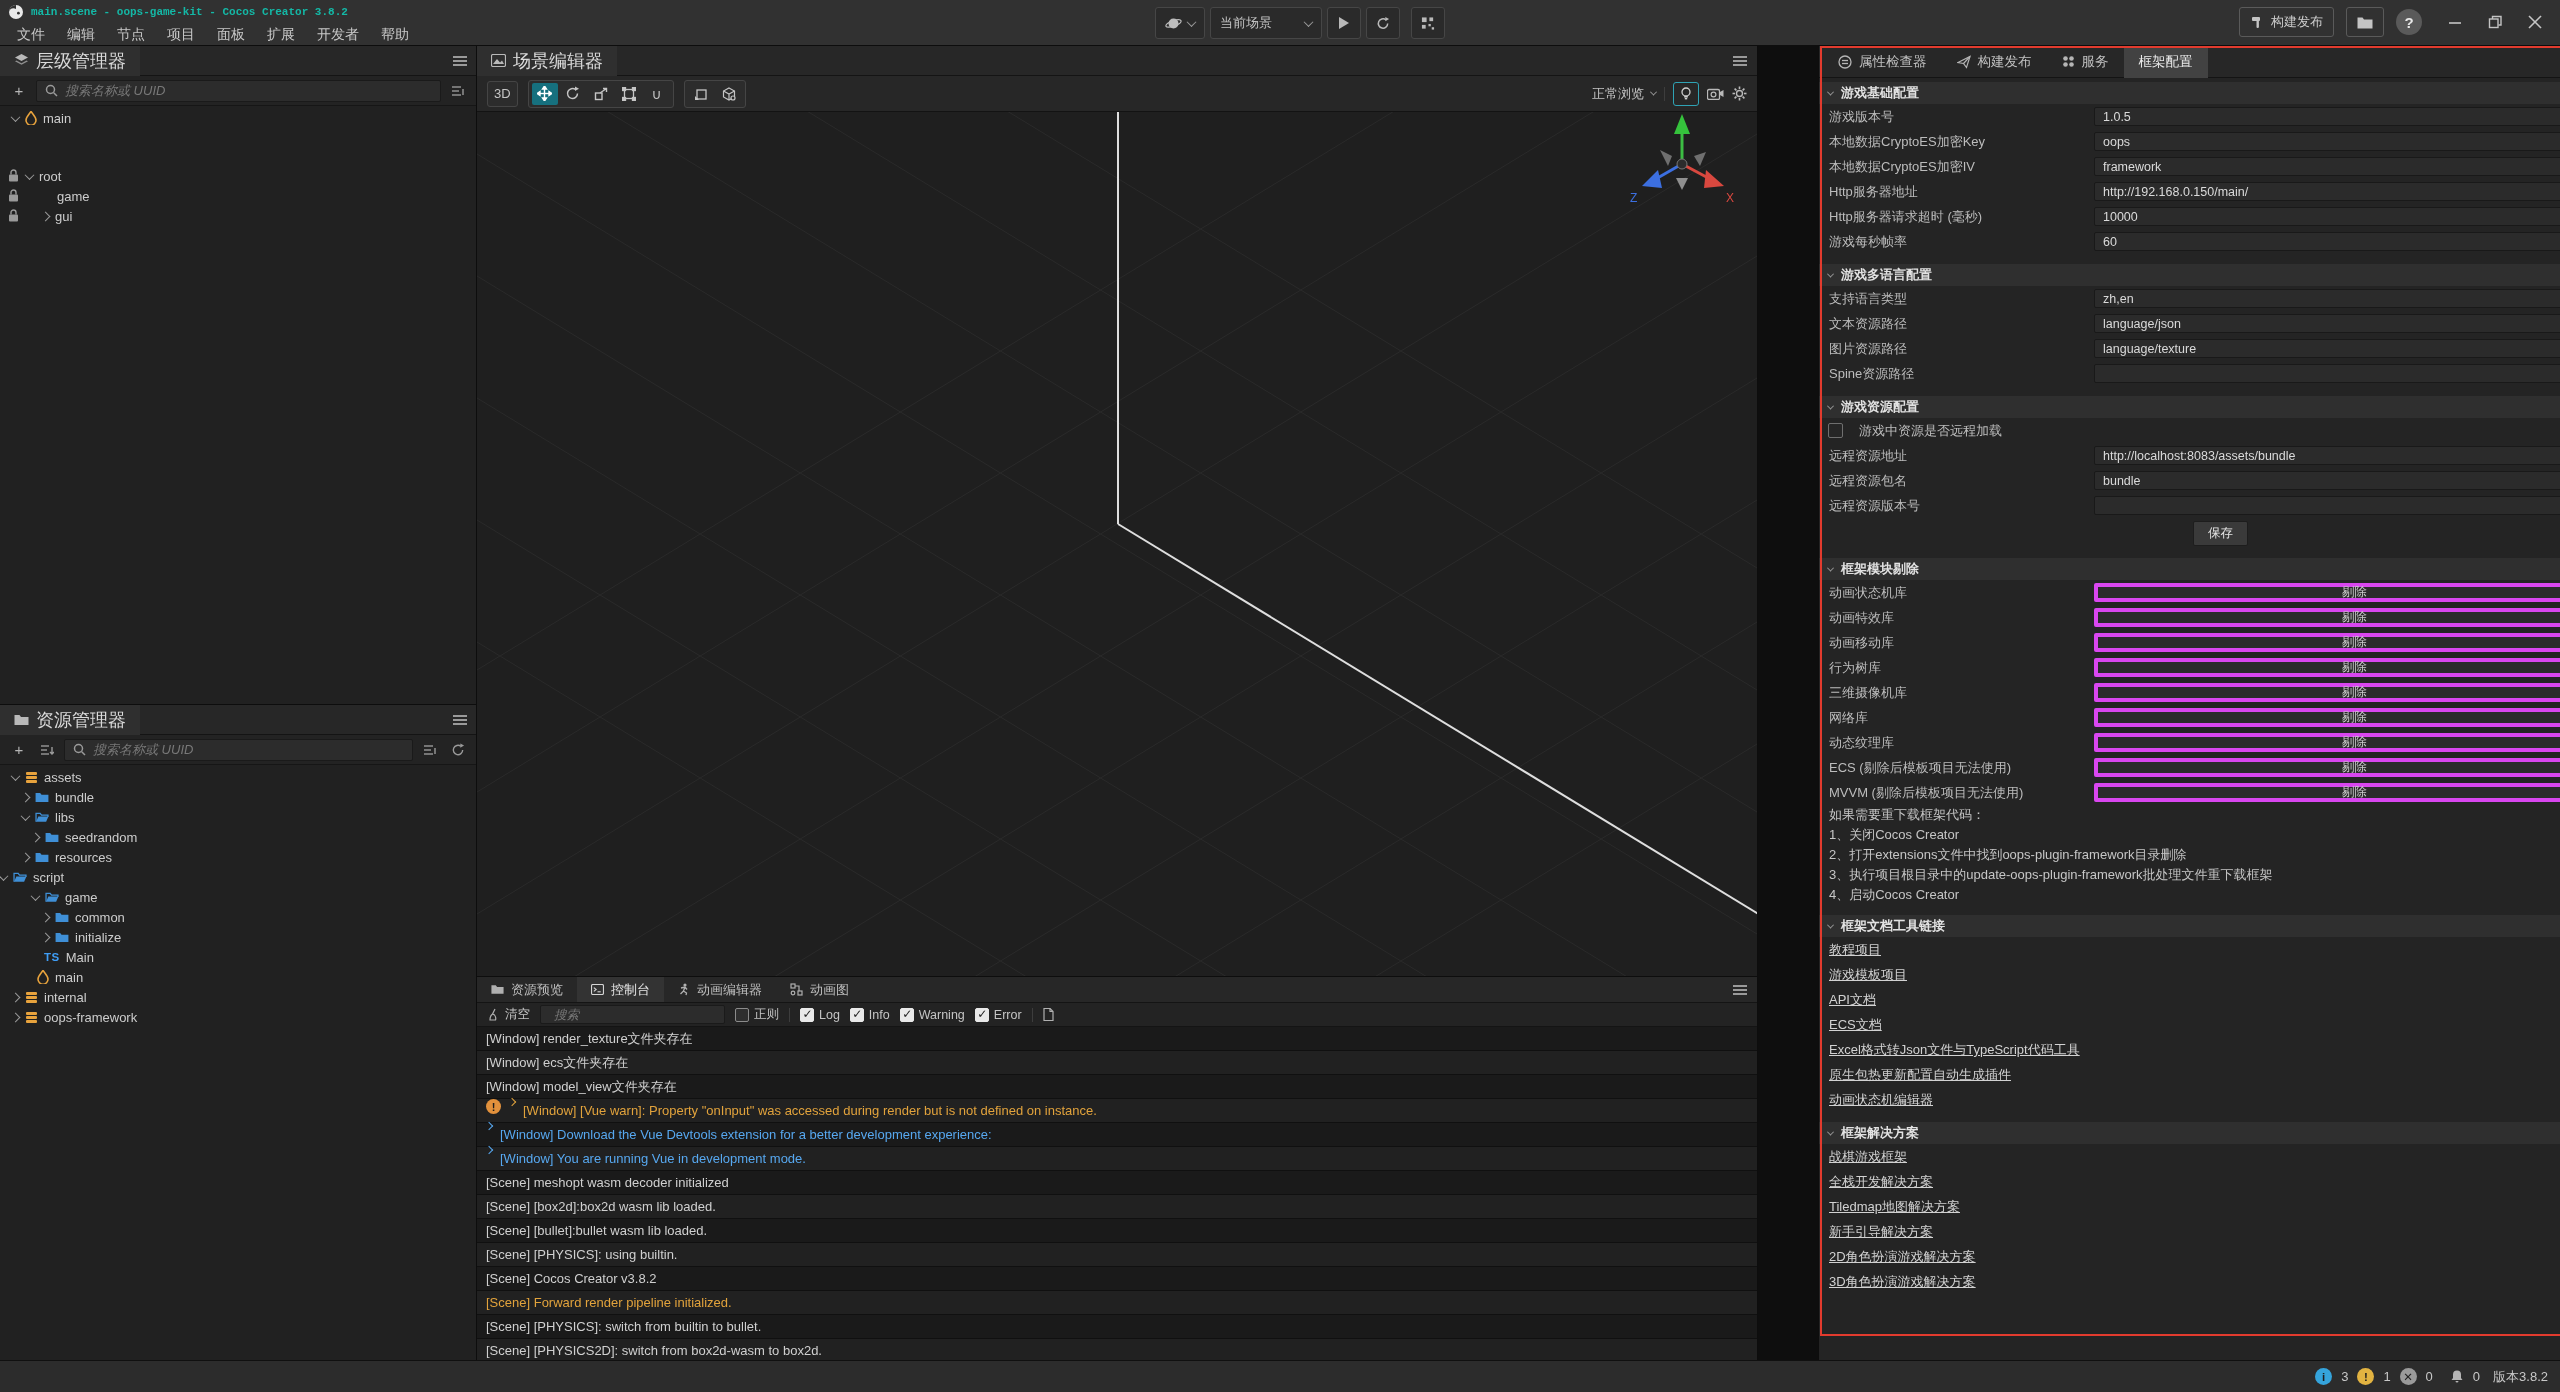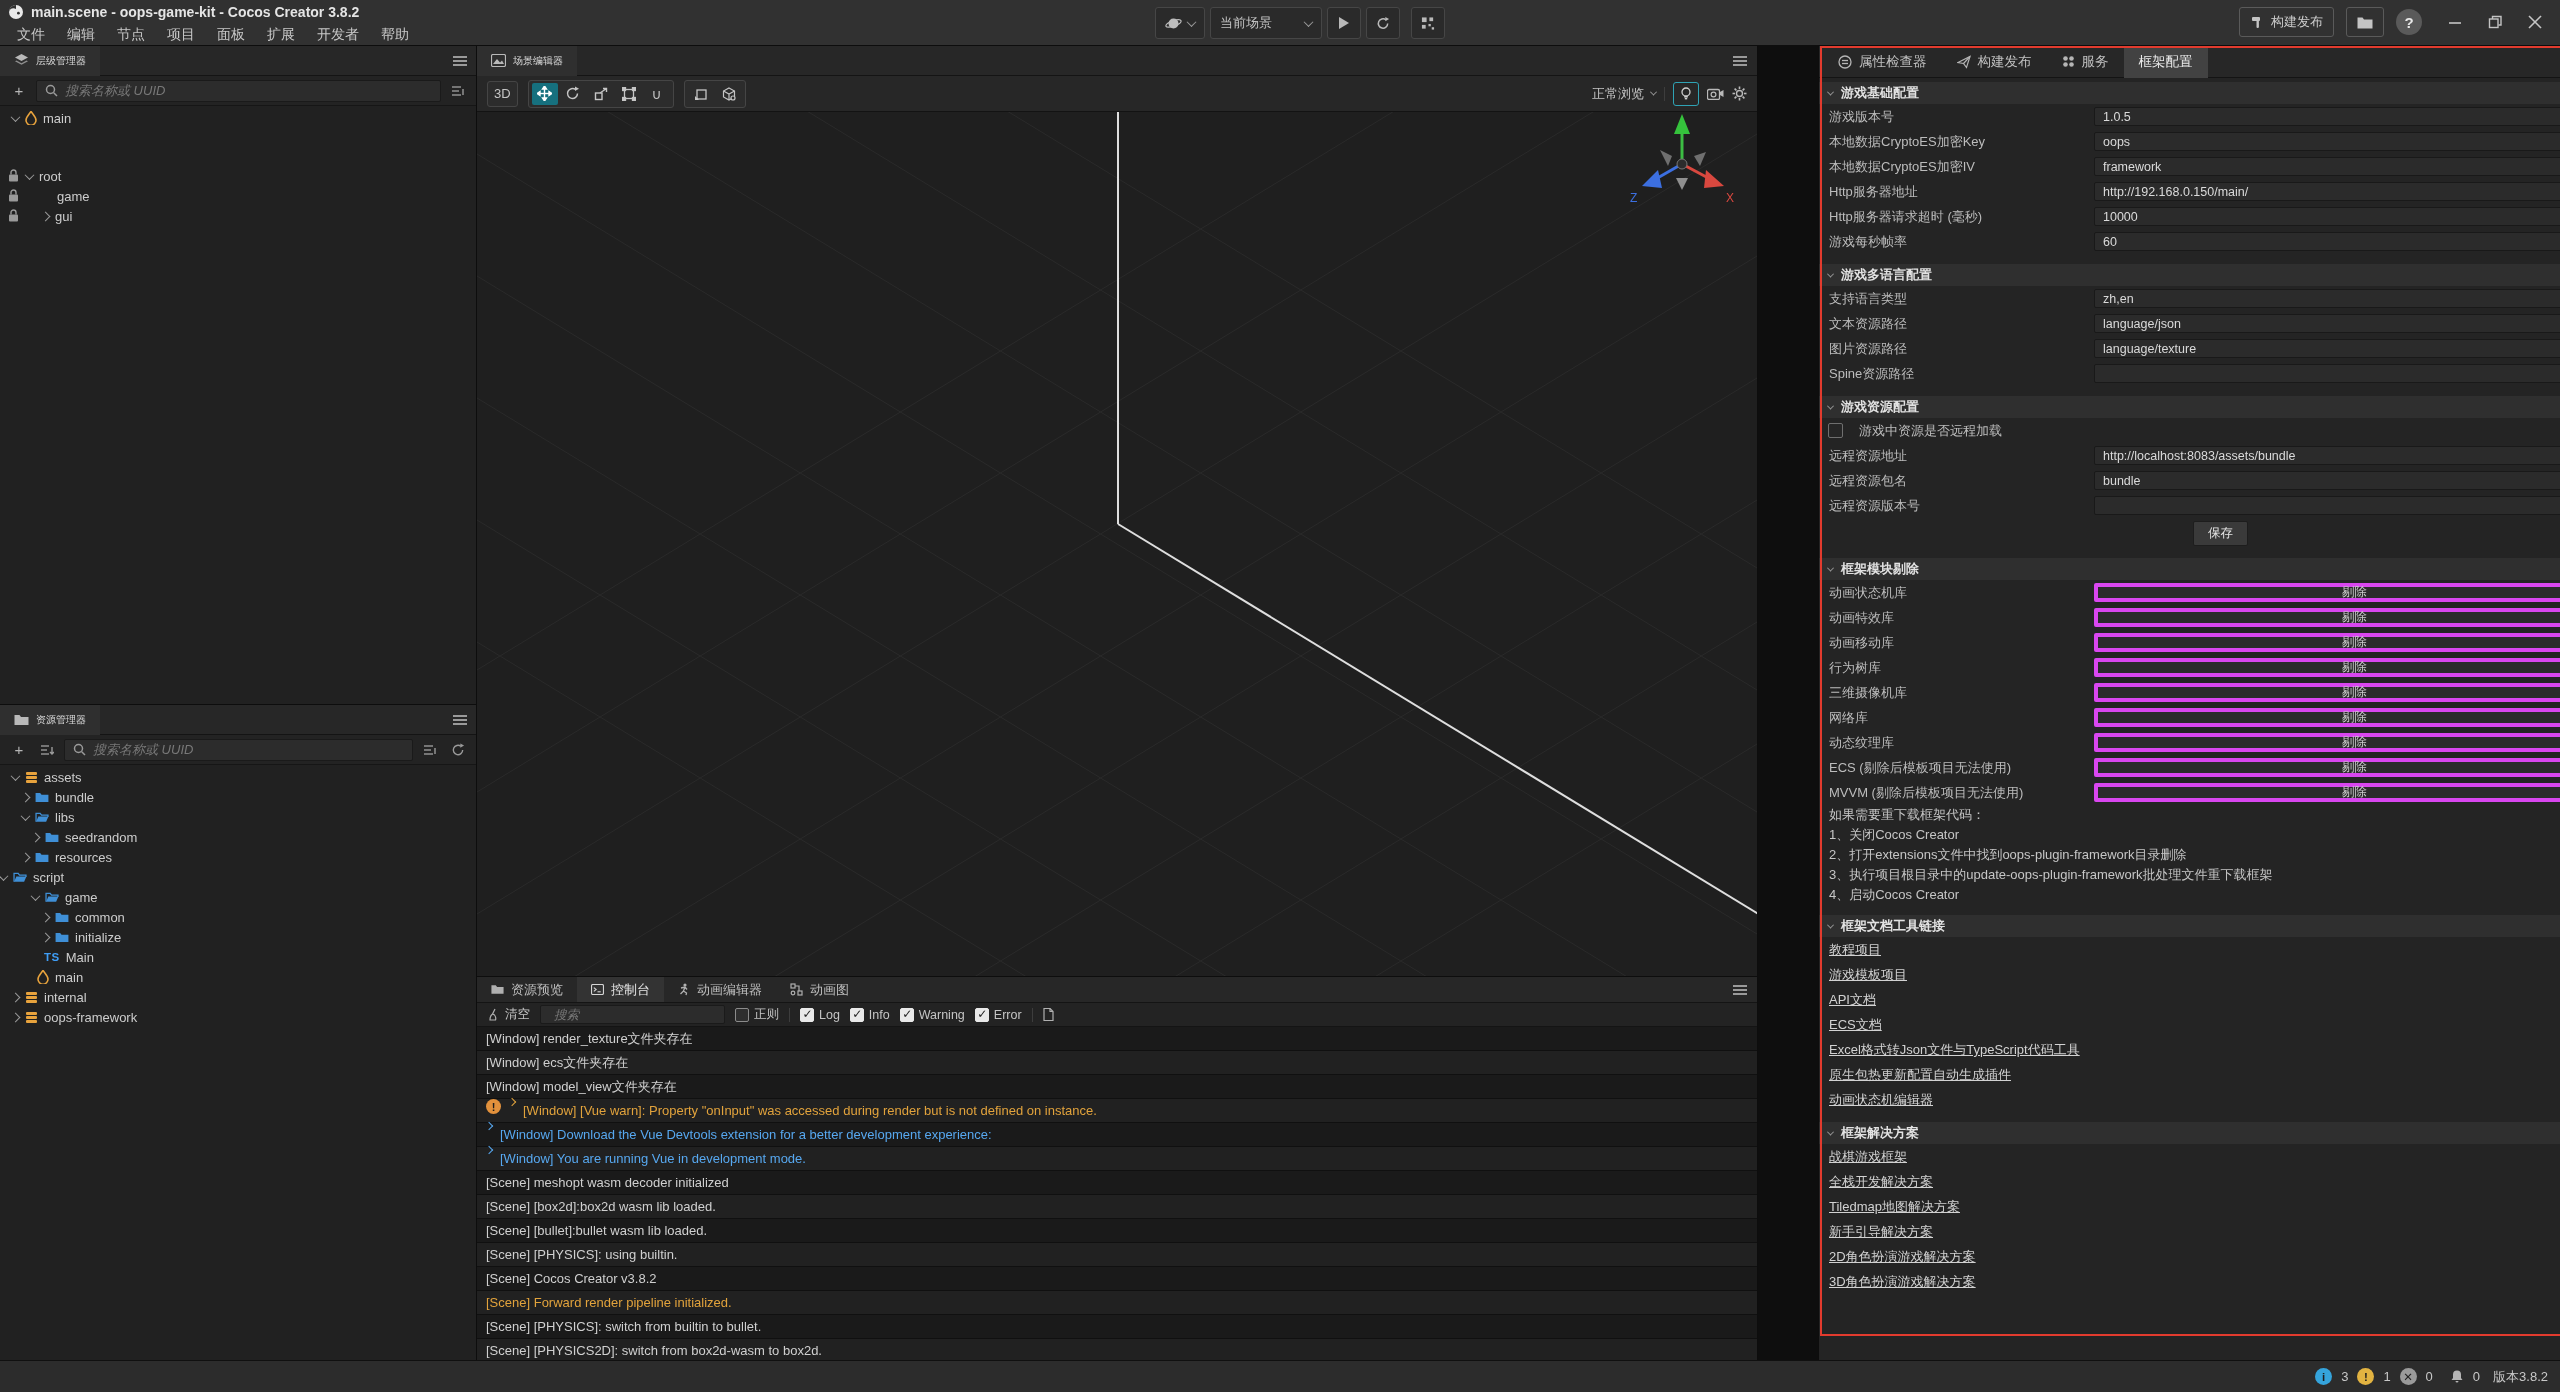--- a/index.html
+++ b/index.html
@@ -2,39 +2,39 @@
 <html><head>
 <meta charset="utf-8">
 <style>
   *{margin:0;padding:0;box-sizing:border-box;font-family:"Liberation Sans","DejaVu Sans",sans-serif;}
   html,body{width:2560px;height:1392px;overflow:hidden;background:#0e0e0e;}
   #app{position:relative;width:2560px;height:1392px;background:#0e0e0e;color:#cfcfcf;font-size:13px;}
 
   
   #titlebar{position:absolute;left:0;top:0;width:2560px;height:46px;background:#313131;border-bottom:1px solid #0e0e0e;}
   .tb-row1{height:24px;display:flex;align-items:center;padding-left:8px;gap:7px;}
-  .tb-title{font-size:14px;color:#e5e5e5;font-weight:bold;}
+  .tb-title{font-size:11px;color:#14b8a6;font-weight:bold;font-family:Liberation Mono, monospace;}
   .tb-row2{height:22px;display:flex;align-items:center;padding-left:6px;}
   .menu-item{padding:0 11px;font-size:14px;color:#c8c8c8;cursor:default;}
   .tb-center{position:absolute;left:1155px;top:7px;display:flex;align-items:center;gap:5px;}
   .ctrl-box{height:32px;background:#2a2a2a;border:1px solid #464646;border-radius:3px;display:flex;align-items:center;justify-content:center;gap:6px;padding:0 9px;color:#c3c3c3;}
   .tb-right{position:absolute;right:8px;top:7px;display:flex;align-items:center;gap:12px;}
   .build-btn{height:30px;border:1px solid #5a5a5a;border-radius:3px;display:flex;align-items:center;gap:6px;padding:0 10px;color:#cdcdcd;font-size:13px;}
   .icon-btn{height:30px;width:38px;border:1px solid #5a5a5a;border-radius:3px;display:flex;align-items:center;justify-content:center;}
   .help-circle{width:26px;height:26px;border-radius:50%;background:#5a5a5a;color:#e8e8e8;display:flex;align-items:center;justify-content:center;font-weight:bold;font-size:15px;}
   .win-btns{display:flex;align-items:center;gap:26px;margin-left:14px;padding-right:10px;}
   .chv{display:inline-block;width:7px;height:7px;border-right:1.6px solid #9a9a9a;border-bottom:1.6px solid #9a9a9a;}
   .chv.down{transform:rotate(45deg) translate(-1px,-1px);}
   .chv.right{transform:rotate(-45deg);}
   .chv.small{width:5px;height:5px;}
 
   
   .panel{position:absolute;background:#212121;outline:1px solid #0d0d0d;}
   .panel-hdr{height:30px;background:#272727;display:flex;align-items:center;border-bottom:1px solid #141414;}
-  .panel-tab{height:30px;display:flex;align-items:center;gap:7px;padding:0 14px;background:#2f2f2f;color:#dadada;font-size:10px;}
+  .panel-tab{height:30px;display:flex;align-items:center;gap:7px;padding:0 14px;background:#2f2f2f;color:#dadada;font-size:18px;}
   .hdr-menu{margin-left:auto;margin-right:10px;}
   .burger{display:inline-block;width:14px;}
   .burger i{display:block;height:2px;background:#9a9a9a;margin:2px 0;}
   .searchrow{height:30px;display:flex;align-items:center;gap:6px;padding:0 8px;background:#232323;border-bottom:1px solid #161616;}
   .sq-btn{width:22px;height:20px;display:flex;align-items:center;justify-content:center;border-radius:2px;color:#b5b5b5;font-size:15px;}
   .search{flex:1;display:flex;align-items:center;gap:7px;background:#2c2c2c;border:1px solid #1a1a1a;border-radius:2px;height:22px;padding:0 8px;}
   .search input{flex:1;background:transparent;border:none;outline:none;color:#cfcfcf;font-size:13px;font-style:italic;}
   .search input::placeholder{color:#787878;font-style:italic;}
 
   

